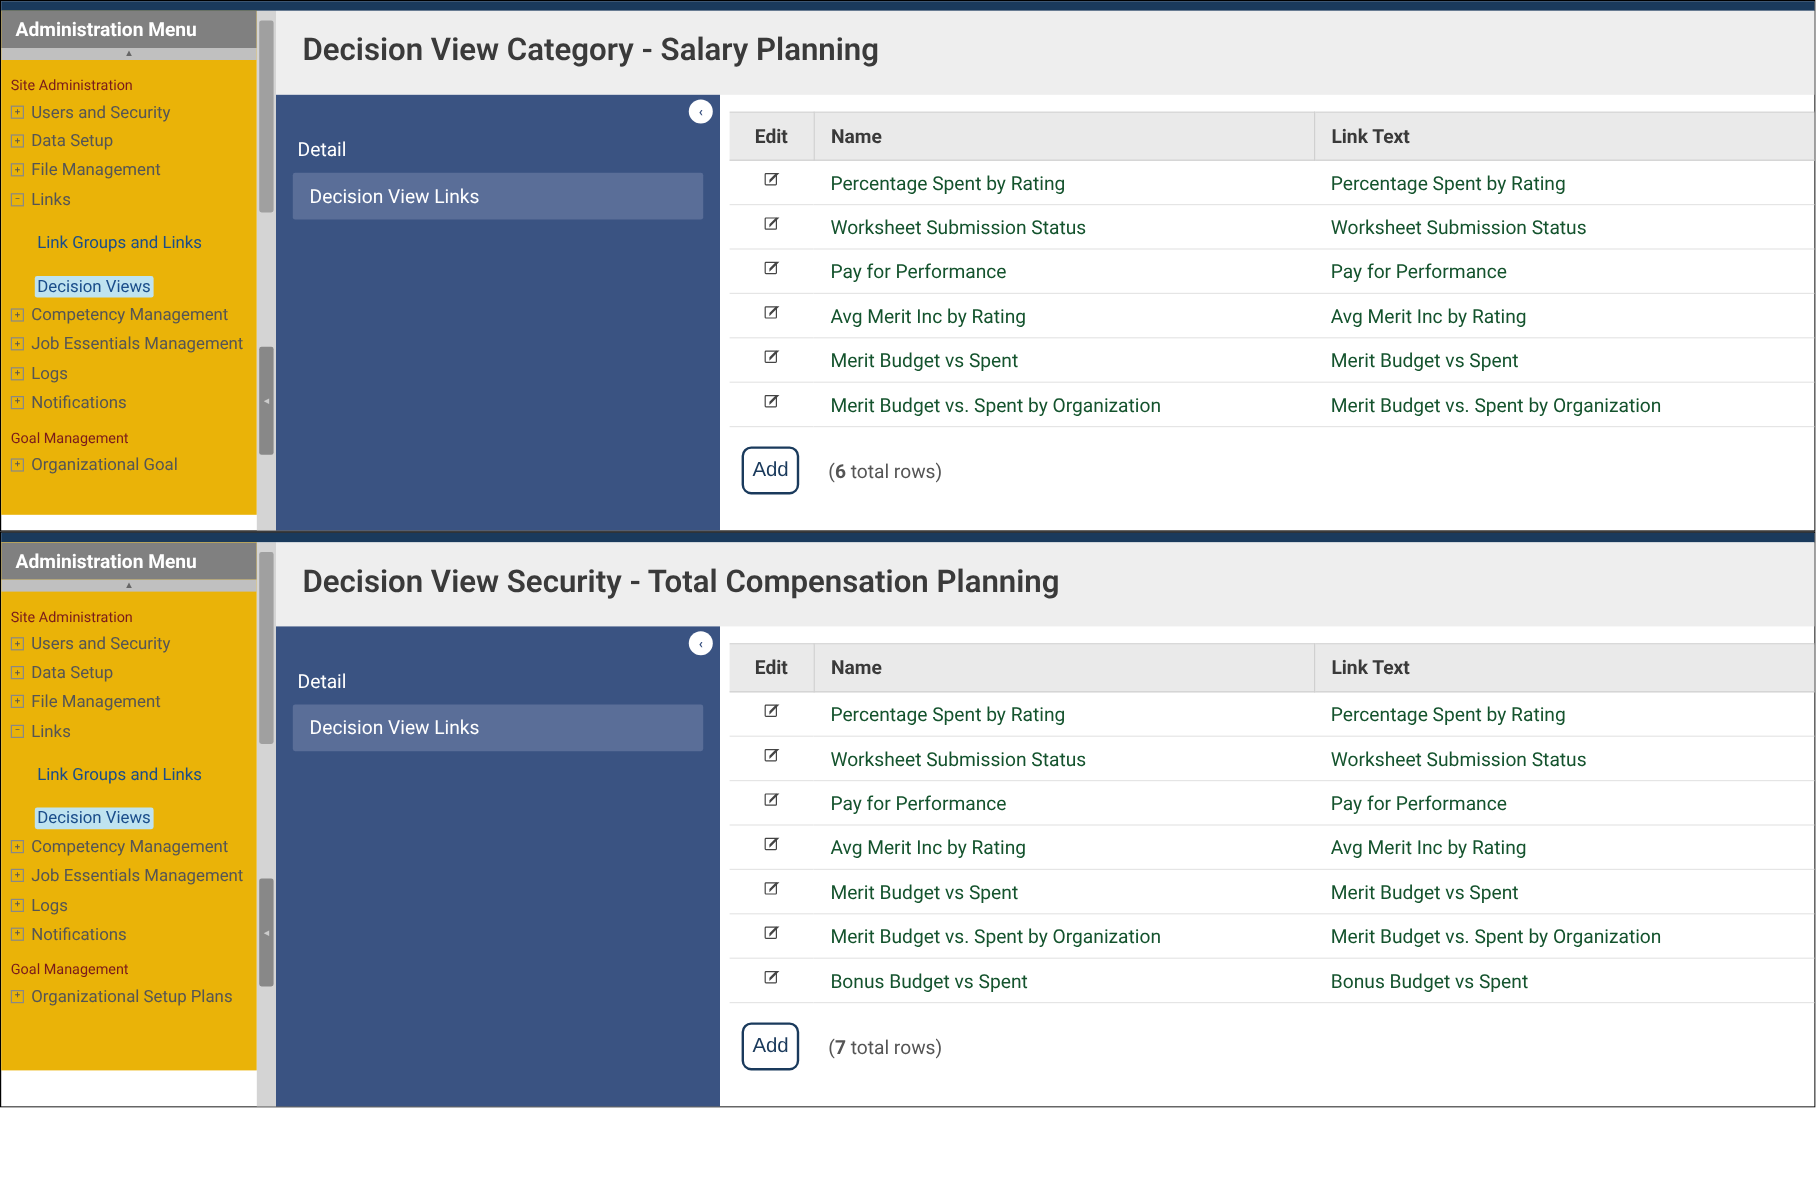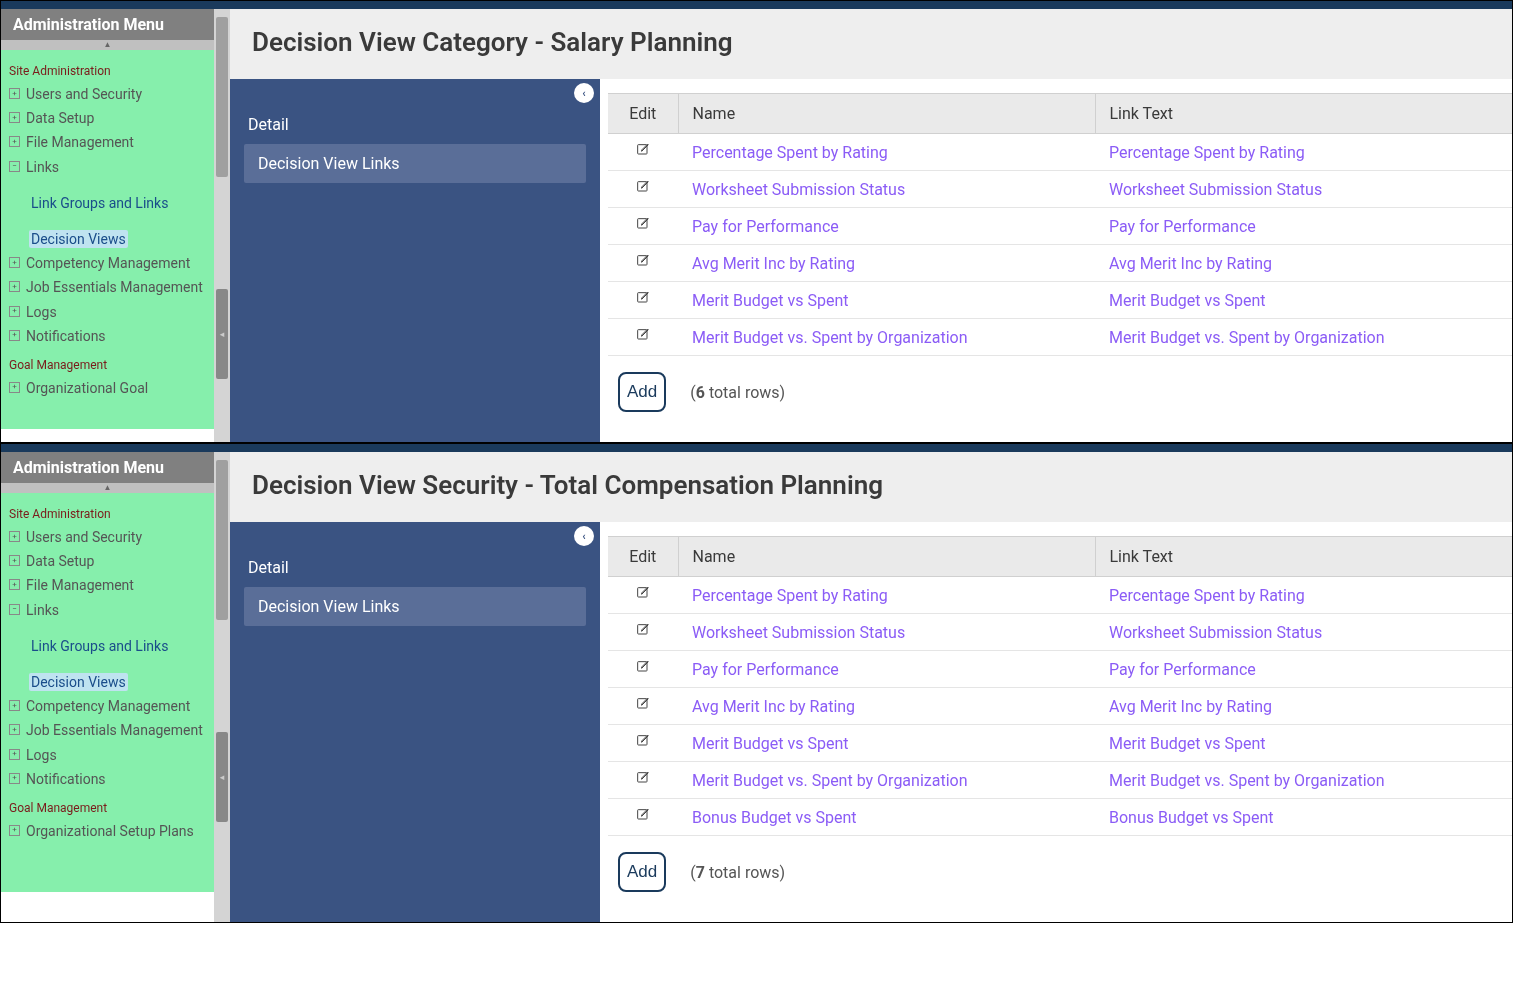--- a/index.html
+++ b/index.html
@@ -7,21 +7,21 @@
       font-family: -apple-system, BlinkMacSystemFont, "Segoe UI", Roboto, Arial, sans-serif;
       font-size: 14px;
       color: #333;
       background: #fff;
       width: 1513px;
     }
     .panel-wrapper { border: 1px solid #000; }
     .topbar { background: #1a3a5c; height: 8px; }
     .main-layout { display: flex; }
     
-    .sidebar { width: 213px; background: #86efac; flex-shrink: 0; }
+    .sidebar { width: 213px; background: #eab308; flex-shrink: 0; }
     .sidebar-header {
       background: #808080;
       color: #fff;
       padding: 6px 12px;
       font-size: 16px;
       font-weight: bold;
     }
     .sidebar-scroll-up { background: #c0c0c0; height: 10px; text-align: center; font-size: 8px; color: #666; line-height: 10px; }
     .tree { padding: 4px 6px 8px 6px; }
     .tree-heading { color: #7a1b1b; font-size: 12px; font-weight: 400; margin: 10px 0 4px 2px; }
@@ -82,30 +82,30 @@
     }
     
     .table-area { flex: 1; padding: 14px 0 14px 8px; }
     table { width: 100%; border-collapse: collapse; }
     thead th {
       text-align: left;
       background: #eaeaea;
       border: 1px solid #d0d0d0;
       padding: 10px 14px;
       font-size: 16px;
-      font-weight: 400;
+      font-weight: 700;
       color: #3a3a3a;
     }
     thead th:first-child { width: 70px; text-align: center; border-left: none;}
     thead th:last-child { border-right: none; }
     tbody td {
       border-bottom: 1px solid #e5e5e5;
       padding: 8px 14px;
       font-size: 16px;
-      color: #8b5cf6;
+      color: #14532d;
     }
     tbody td.edit-cell { text-align: center; }
     .edit-btn { display: inline-flex; cursor: pointer; }
     .edit-btn svg { width: 16px; height: 16px; stroke: #444; stroke-width: 1.5; fill: none; }
     
     .table-footer {
       display: flex; align-items: center; gap: 24px;
       padding: 16px 10px;
     }
     .add-btn {

